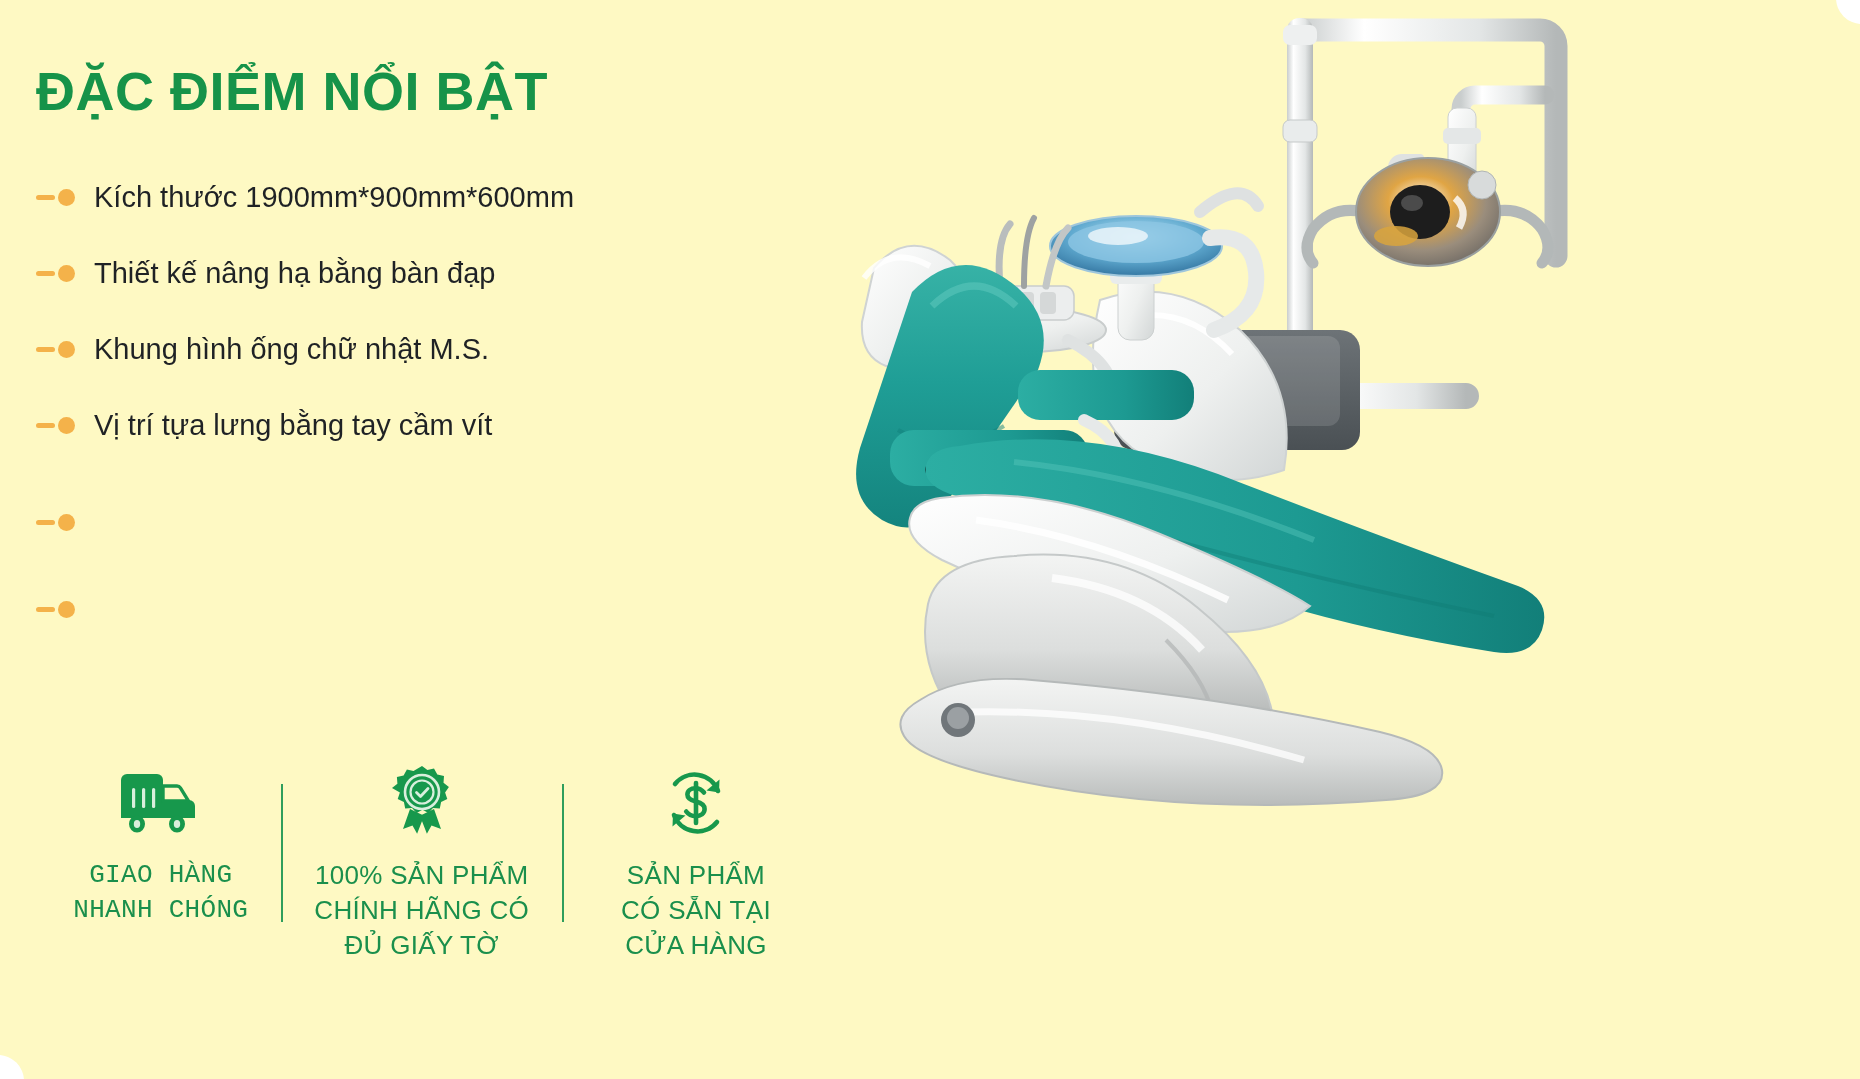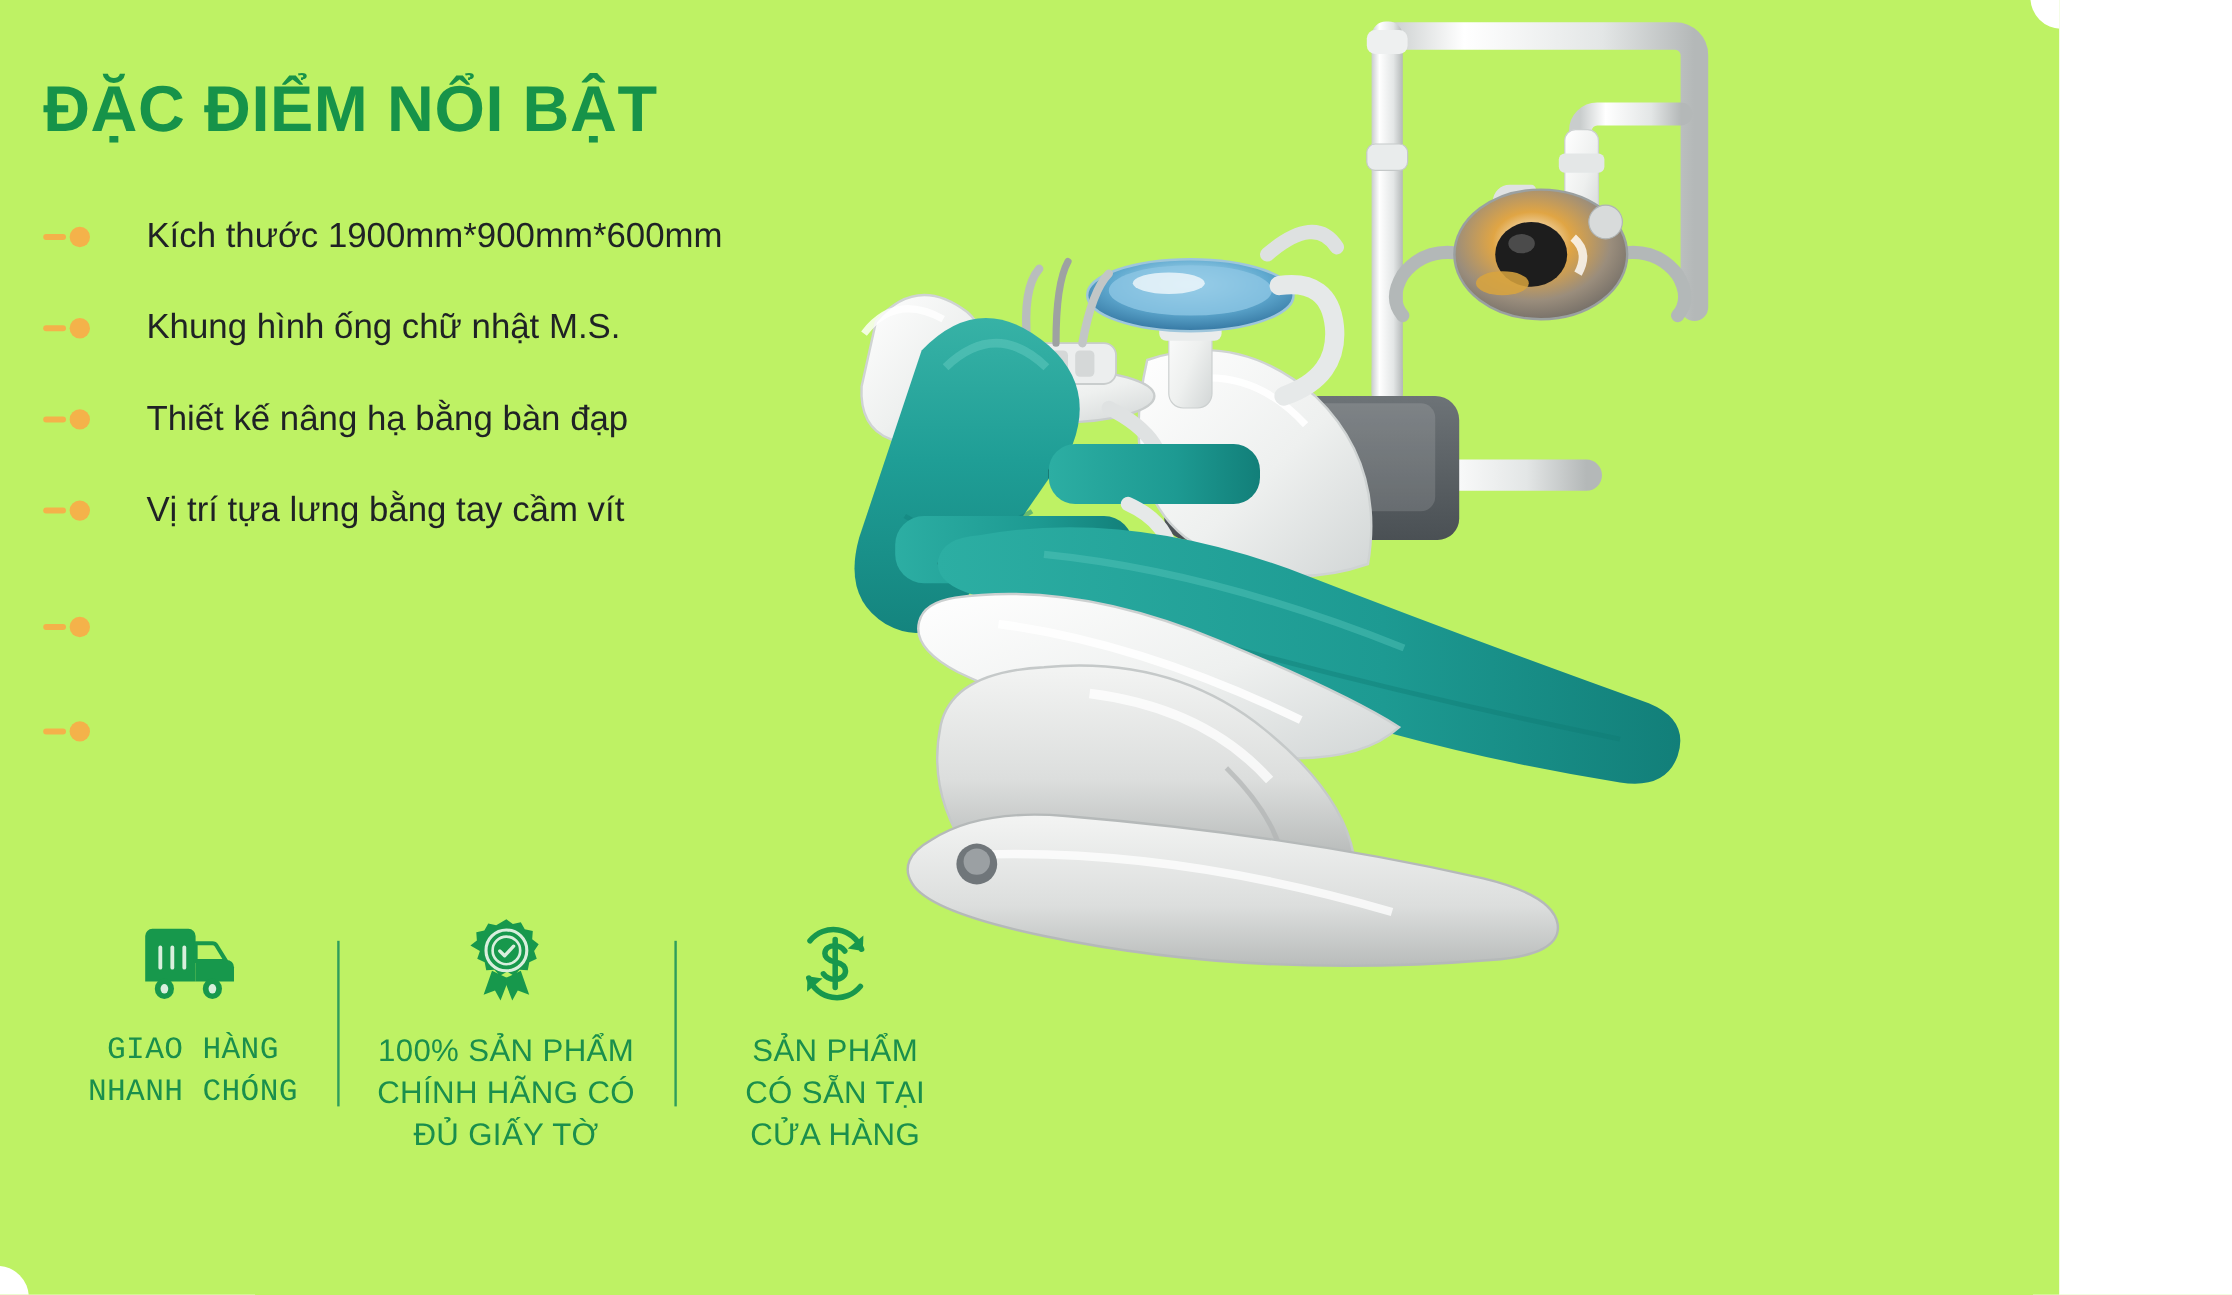--- a/index.html
+++ b/index.html
@@ -9,23 +9,23 @@
   body {
     width: 1860px;
     height: 1079px;
     overflow: hidden;
     font-family: "Liberation Sans", sans-serif;
     background: #ffffff;
   }
 
   #page {
     position: relative;
-    width: 1716px;
+    width: 1860px;
     height: 1079px;
-    background: #bef264;
+    background: #fef9c3;
     overflow: hidden;
   }
 
   
   .corner-tr {
     position: absolute;
     top: -2px; right: -2px;
     width: 26px; height: 26px;
     background: #ffffff;
     border-bottom-left-radius: 26px;
@@ -106,21 +106,20 @@
 
   .feature-text {
     font-size: 29px;
     color: #1f2225;
     line-height: 1.45;
     font-family: "Liberation Sans", sans-serif;
   }
   .feature-text .line {
     display: block;
     white-space: nowrap;
-    margin-left: 28px;
   }
 
   
   .badges {
     position: absolute;
     left: 40px;
     top: 770px;
     width: 790px;
     display: flex;
     align-items: flex-start;
@@ -353,31 +352,31 @@
           <span class="line">Kích thước 1900mm*900mm*600mm</span>
         </span>
       </div>
 
       <div class="feature-item">
         <span class="marker">
           <span class="dash"></span>
             <span class="dot"></span>
         </span>
         <span class="feature-text">
+          <span class="line">Thiết kế nâng hạ bằng bàn đạp</span>
+        </span>
+      </div>
+
+      <div class="feature-item">
+        <span class="marker">
+          <span class="dash"></span>
+            <span class="dot"></span>
+        </span>
+        <span class="feature-text">
           <span class="line">Khung hình ống chữ nhật M.S.</span>
-        </span>
-      </div>
-
-      <div class="feature-item">
-        <span class="marker">
-          <span class="dash"></span>
-            <span class="dot"></span>
-        </span>
-        <span class="feature-text">
-          <span class="line">Thiết kế nâng hạ bằng bàn đạp</span>
         </span>
       </div>
 
       <div class="feature-item">
         <span class="marker">
           <span class="dash"></span>
             <span class="dot"></span>
         </span>
         <span class="feature-text">
           <span class="line">Vị trí tựa lưng bằng tay cầm vít</span>

